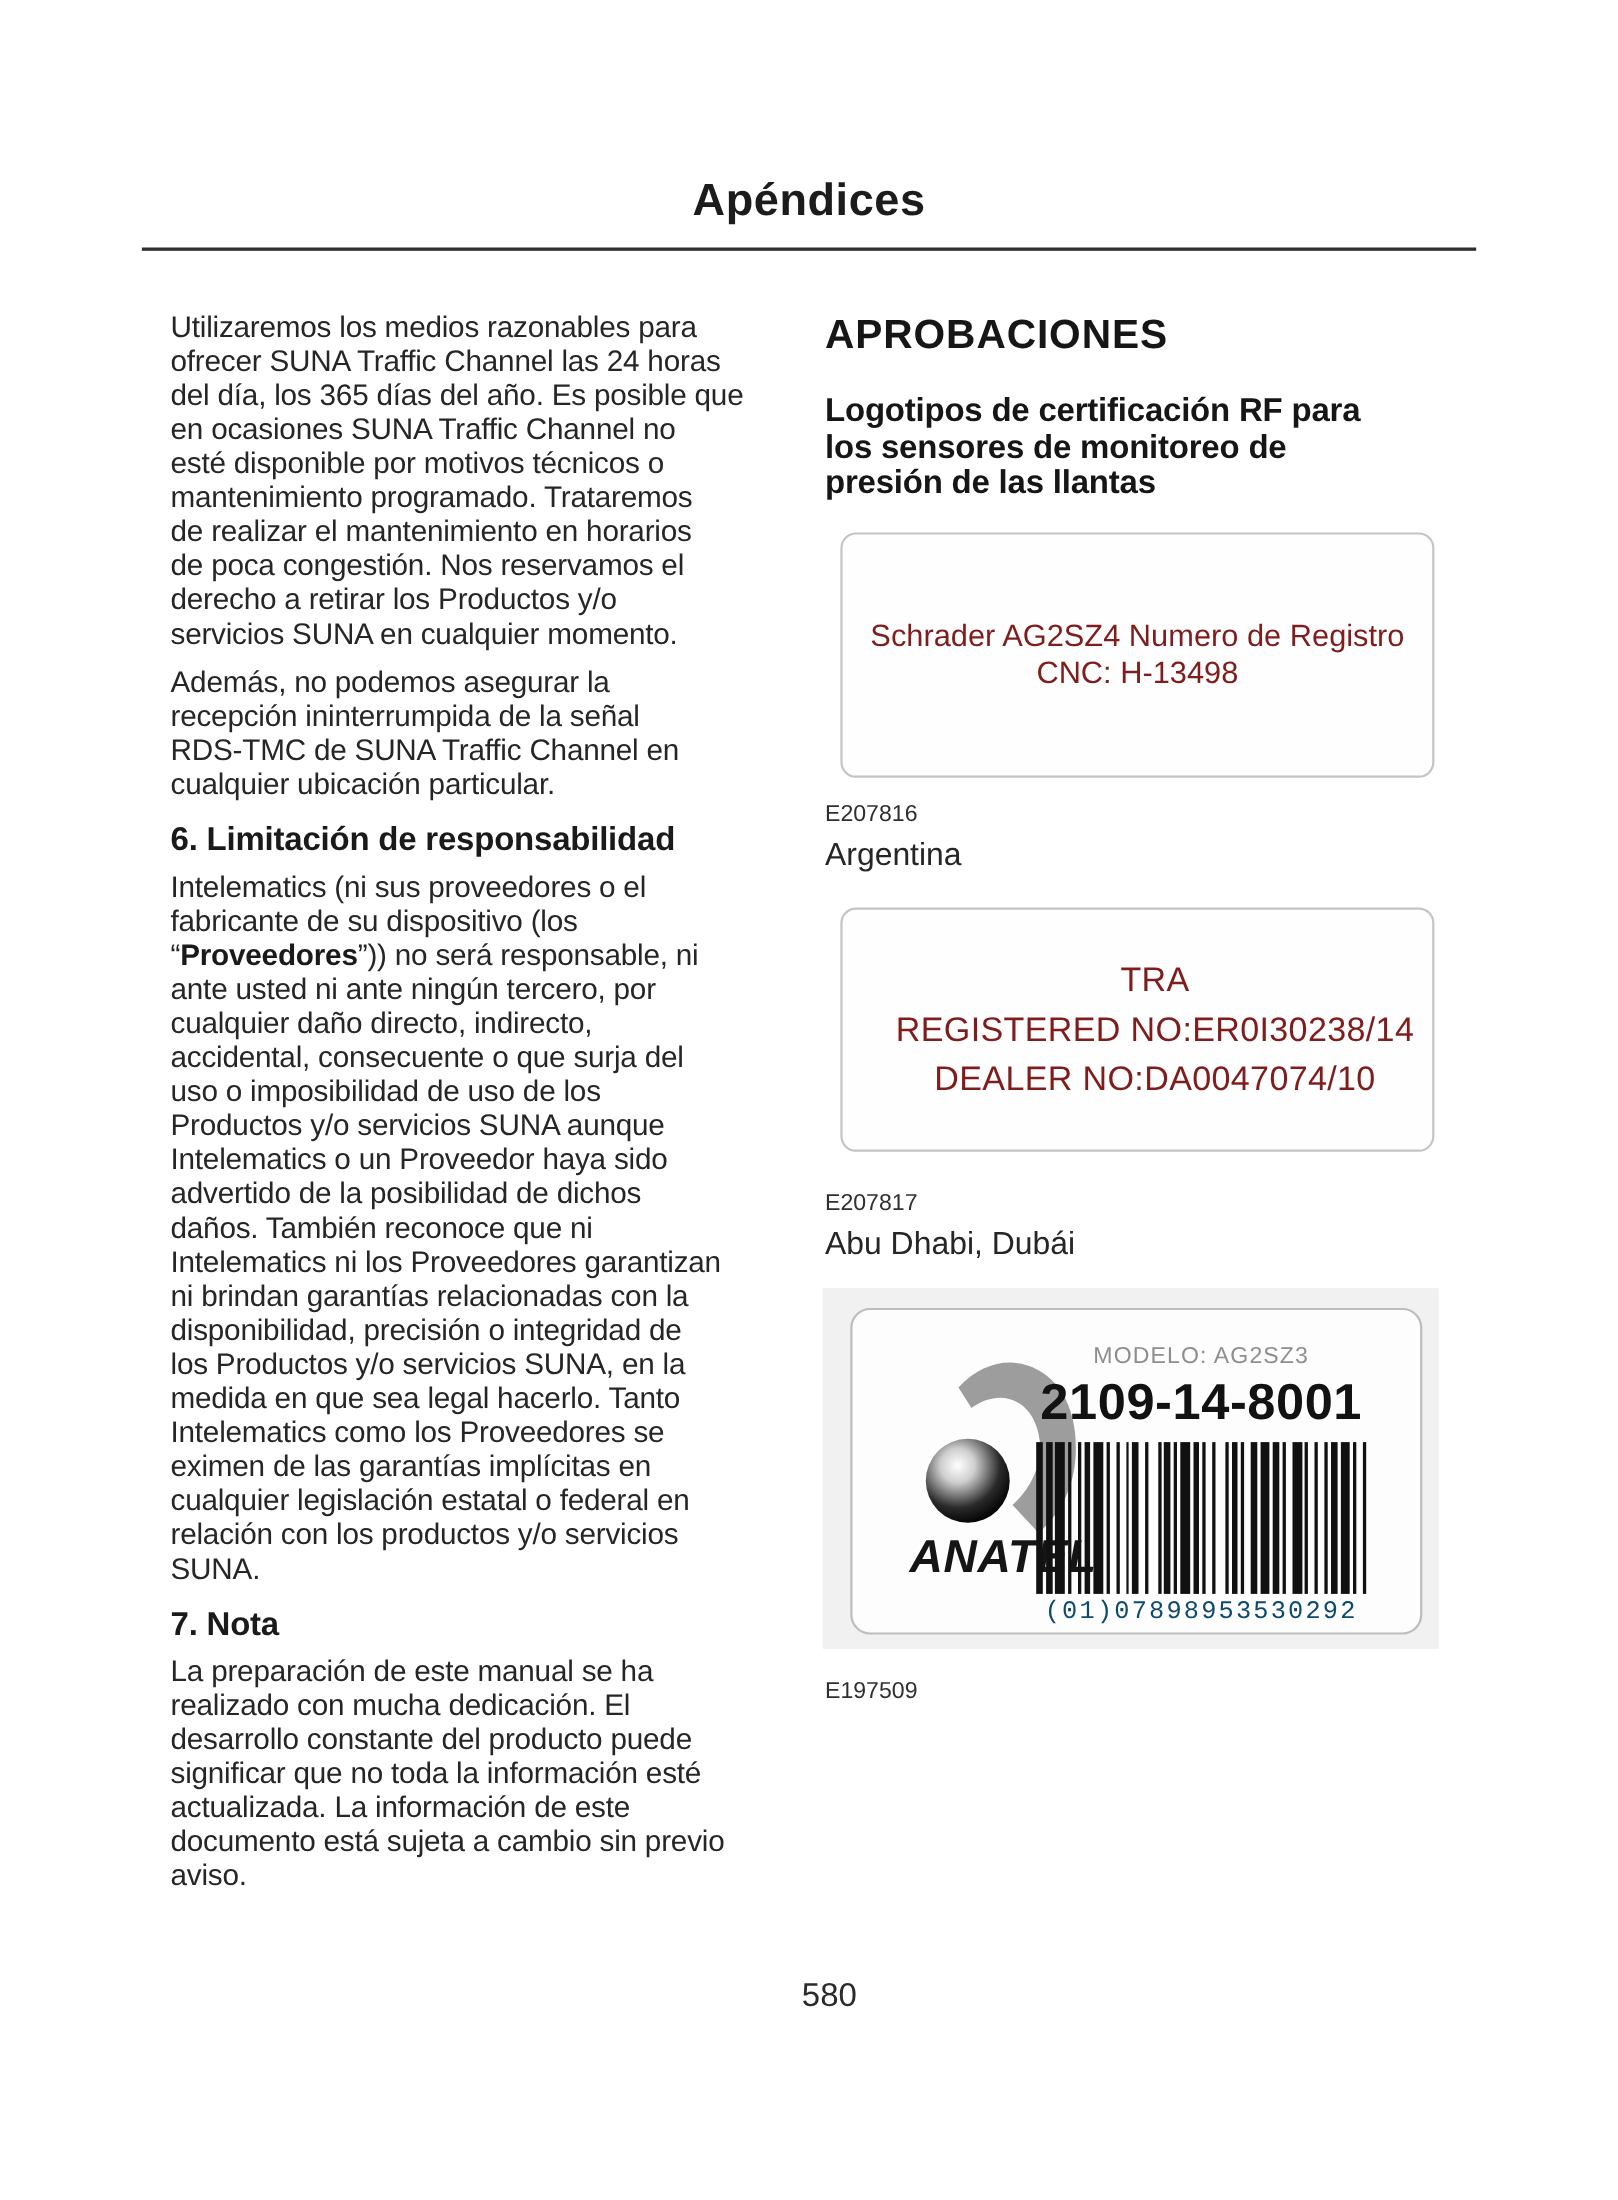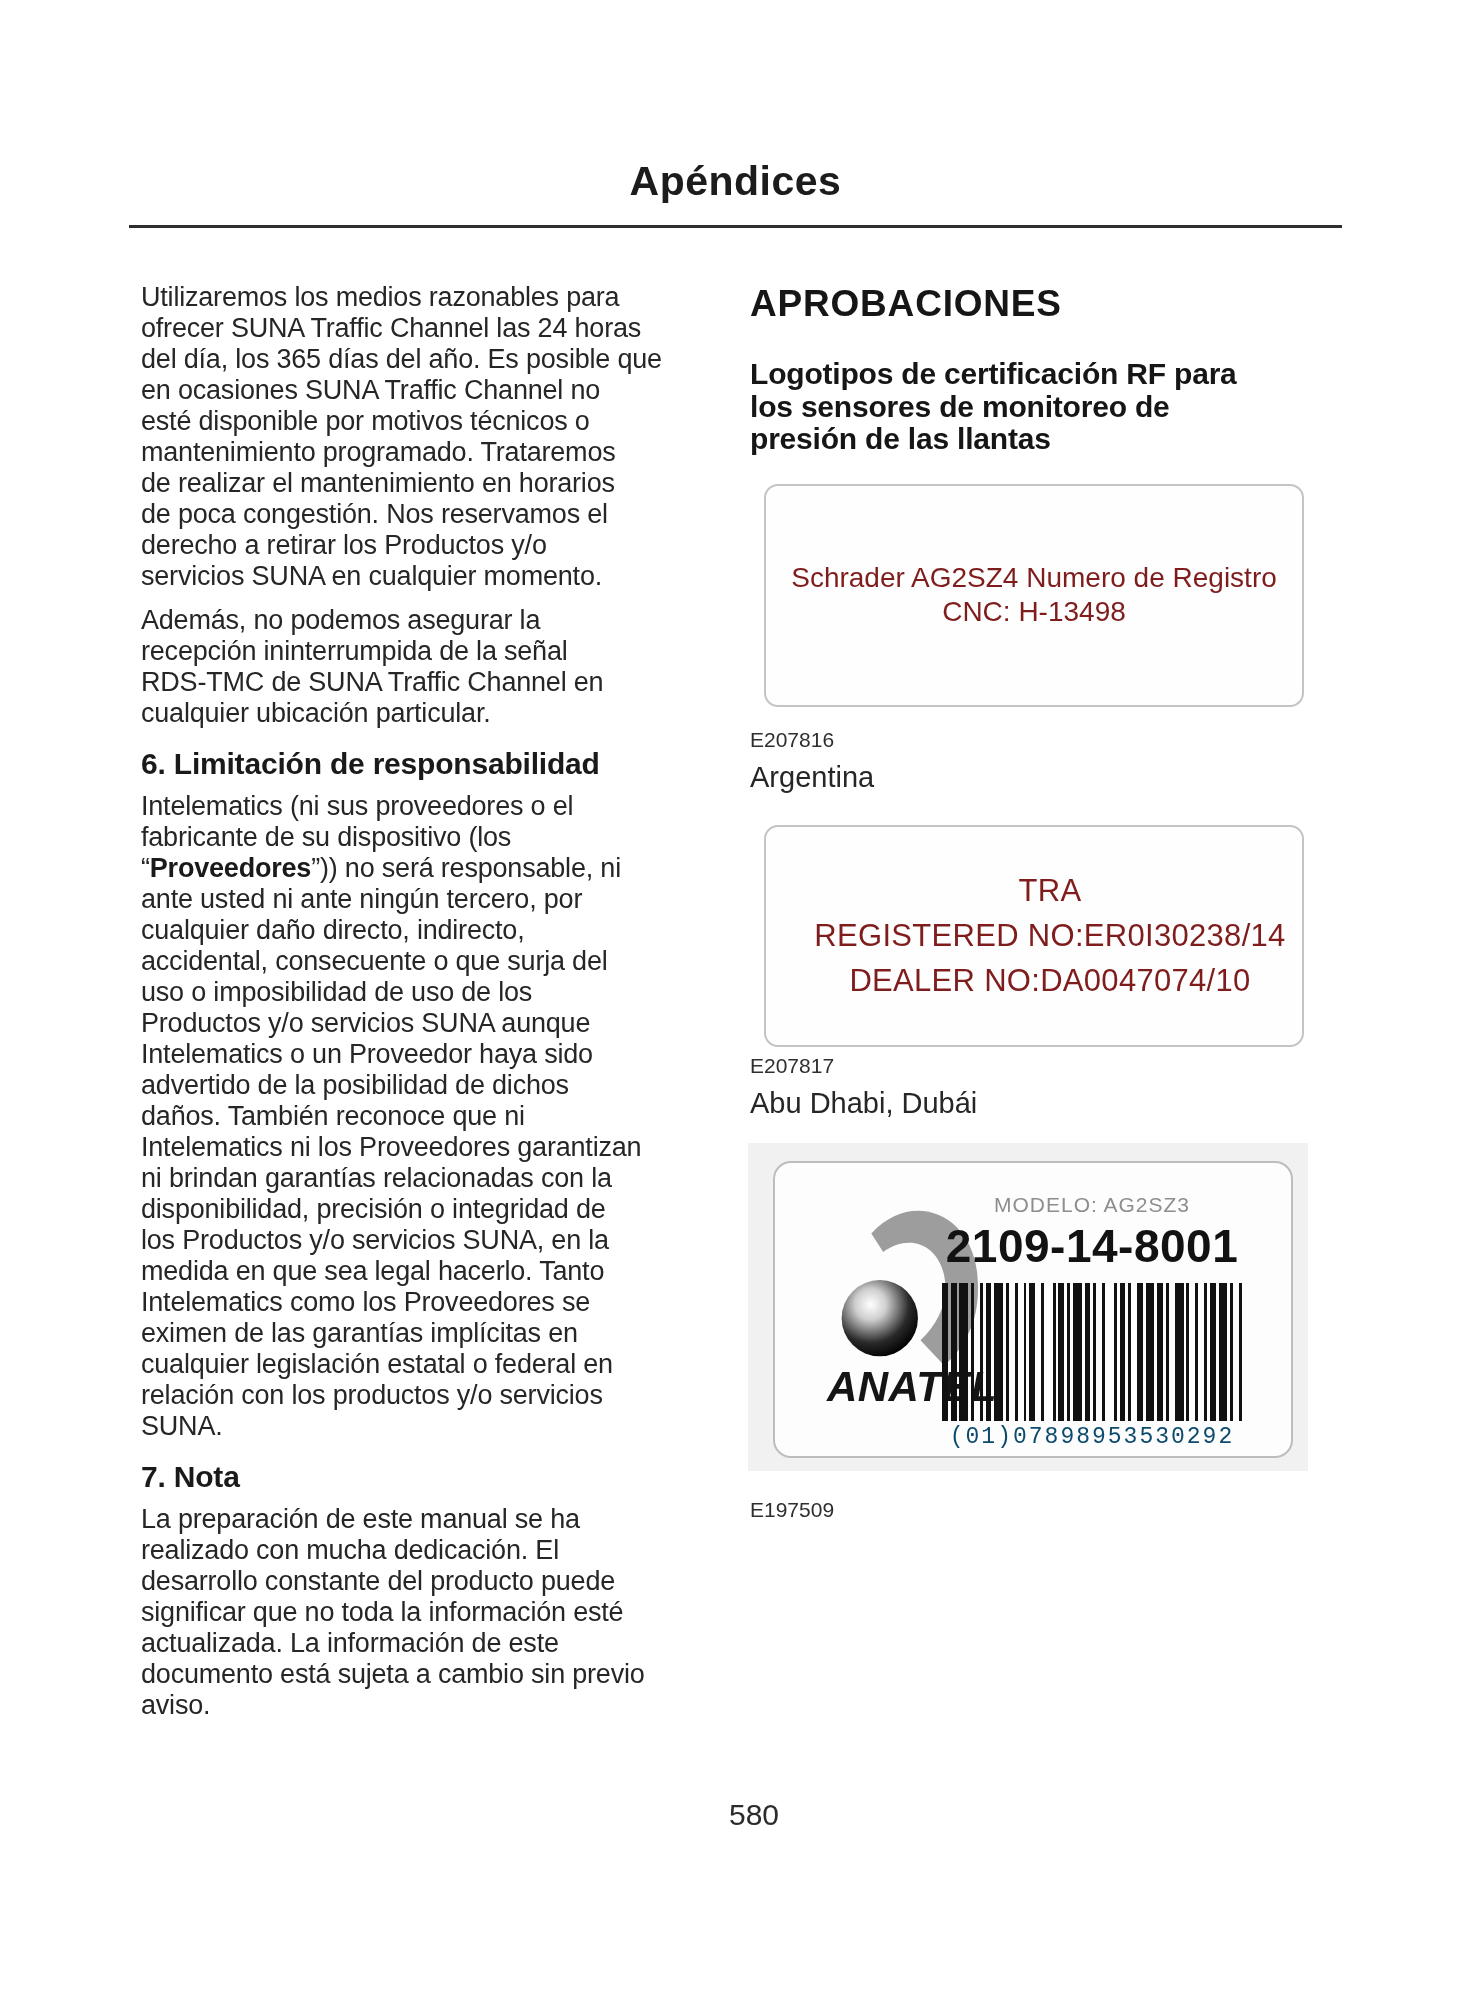--- a/index.html
+++ b/index.html
@@ -15,21 +15,21 @@
     position:absolute;top:158px;left:0;width:1471px;
     text-align:center;font-size:41px;font-weight:700;color:#1c1c1c;
     letter-spacing:0.5px;
   }
   .title-rule{
     position:absolute;top:225px;left:129px;width:1213px;height:3px;
     background:#2e2e2e;
   }
   
   .left-col{
-    position:absolute;top:282px;left:141px;width:600px;
+    position:absolute;top:282px;left:155px;width:600px;
     font-size:27px;line-height:31px;letter-spacing:-0.2px;color:#262626;
   }
   .left-col p{margin:0 0 13px 0;white-space:pre-line;}
   .left-col h3{
     margin:18px 0 11px 0;font-size:30px;line-height:33px;
     font-weight:700;color:#1a1a1a;letter-spacing:-0.2px;
   }
   .bold-inline{font-weight:700;color:#1a1a1a;}
   
   .right-col{position:absolute;top:284px;left:750px;width:562px;}
@@ -45,21 +45,21 @@
     box-sizing:border-box;width:540px;margin-left:14px;
     border:2px solid #c4c4c4;border-radius:14px;background:#fefefe;
     display:flex;align-items:center;justify-content:center;
     text-align:center;white-space:pre-line;color:#7f1d1d;
   }
   .cert-box.box-1{height:223px;margin-top:28px;font-size:28px;line-height:34px;}
   .cert-box.box-2{height:222px;margin-top:32px;font-size:31px;line-height:45px;letter-spacing:0.3px;padding-left:32px;}
   .fig-caption{
     margin:22px 0 0 0;font-size:21px;line-height:22px;color:#2f2f2f;
   }
-  .fig-caption.c2{margin-top:8px;}
+  .fig-caption.c2{margin-top:36px;}
   .fig-caption.c3{margin-top:28px;}
   .fig-label{
     margin:10px 0 0 0;font-size:29px;line-height:32px;color:#262626;
   }
   
   .photo{
     position:relative;box-sizing:border-box;
     width:560px;height:328px;margin:24px 0 0 -2px;
     background:#f1f1f1;
   }

